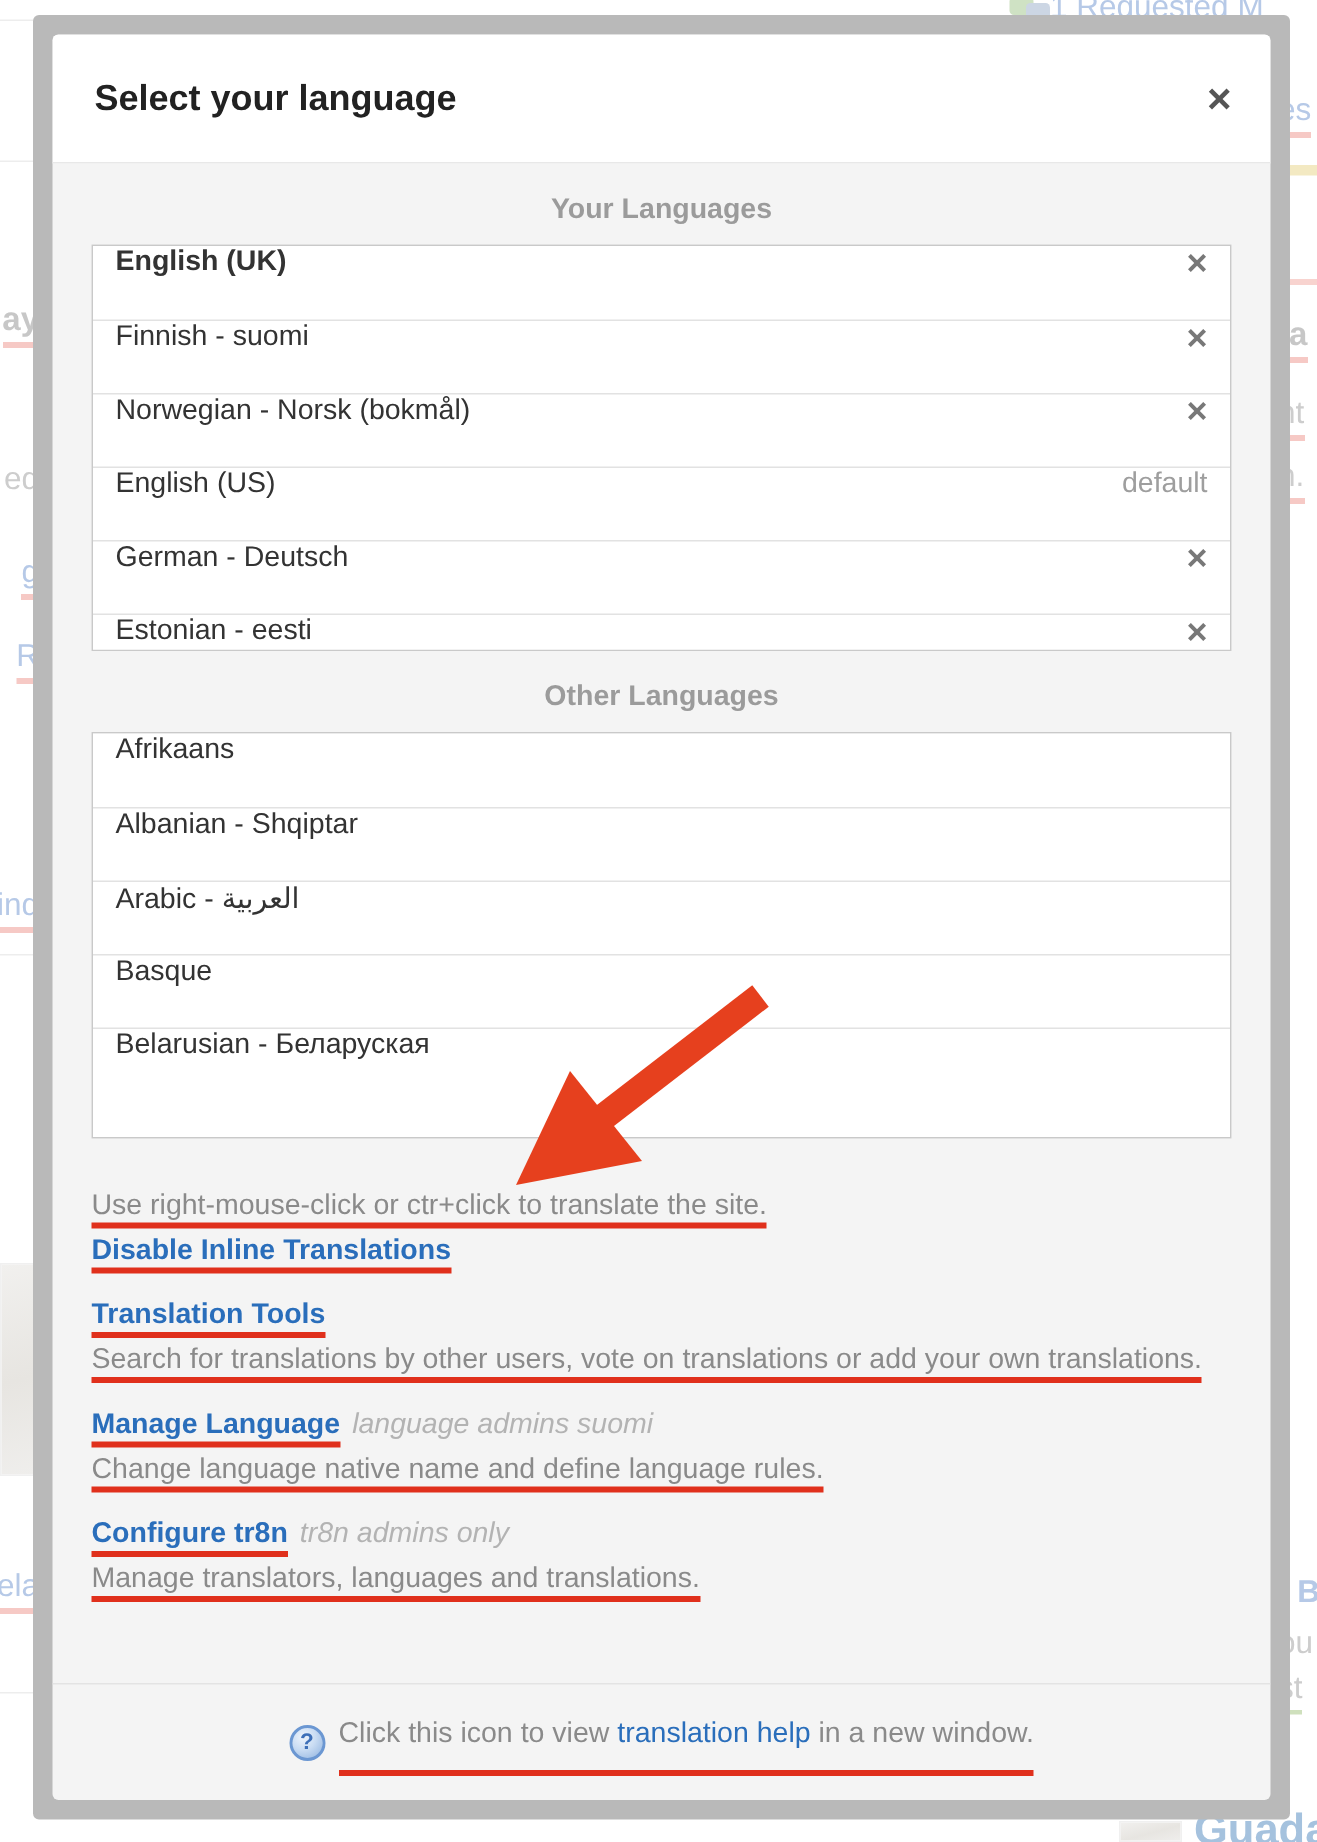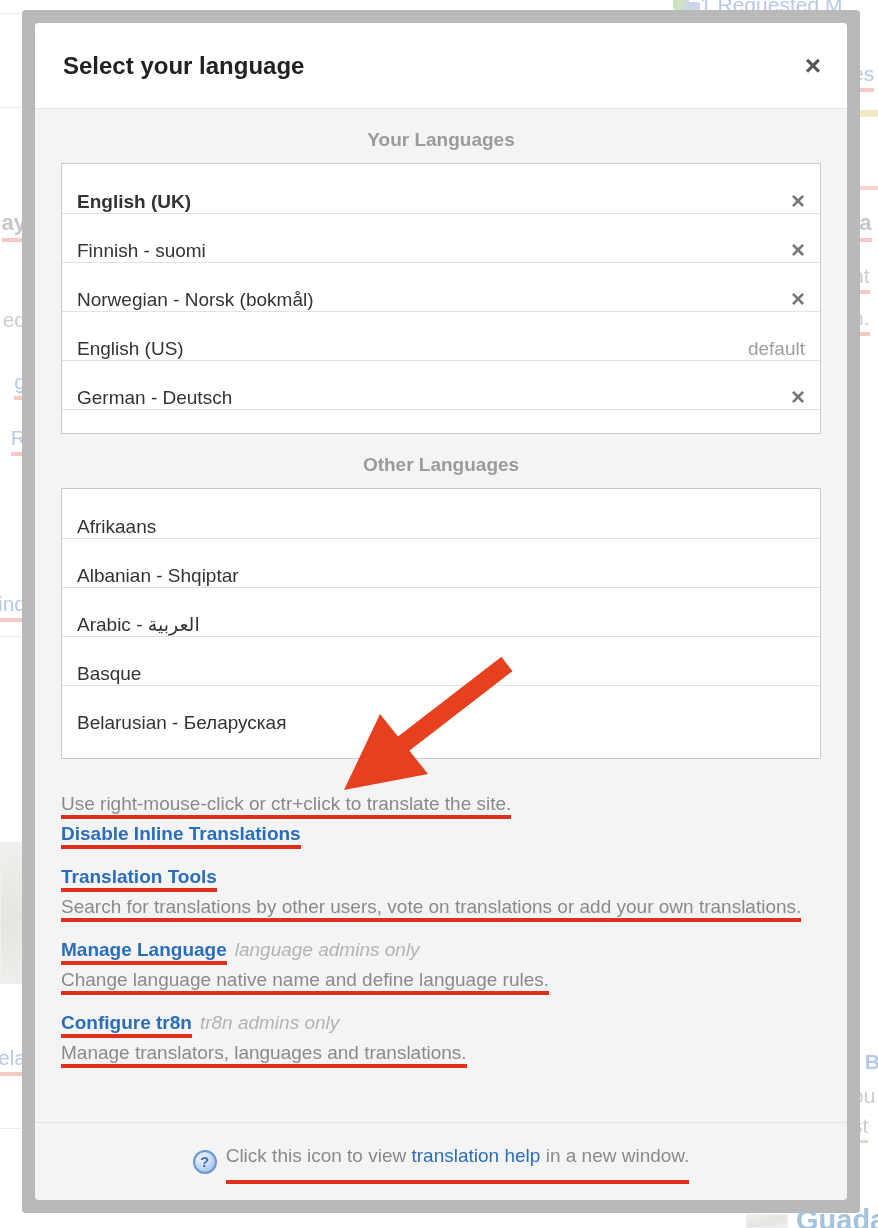--- a/index.html
+++ b/index.html
@@ -55,21 +55,21 @@
   .modal-body {
     flex:1 1 auto; padding:20px 26px 0 26px; display:flex; flex-direction:column;
     min-height:0;
   }
   .section-heading { font-size:19px; font-weight:bold; color:#9b9b9b;text-align:center; }
   .lang-list {
     margin-top:12px; background:#ffffff; border:1px solid #c9c9c9;
     height:271px; overflow:hidden;
   }
   .lang-row {
-    height:49px; display:flex; align-items:flex-end; justify-content:space-between;
+    height:49px; display:flex; align-items:flex-start; justify-content:space-between;
     padding:0 15px; border-top:1px solid #e2e2e2; font-size:19px; color:#333333;
     background:#ffffff; cursor:pointer;
   }
   .lang-row:first-child { border-top:none; }
   .lang-row.bold .lang-label { font-weight:bold; }
   .row-x { font-size:24px; font-weight:bold; color:#787878; line-height:1; cursor:pointer; }
   .row-default { font-size:19px; color:#9e9e9e; }
   .heading-2 { margin-top:20px; }
 
   
@@ -113,21 +113,21 @@
 </svg>
 <div class="bg-frag frag-blue pink-ul" style="left:700px;top:-7px;">1 Requested M</div>
 
 <div class="bg-frag frag-blue pink-ul frag-right" style="top:62px;">es</div>
 <div class="yellow-bar"></div>
 <div class="pink-bar"></div>
 <div class="bg-frag frag-bold pink-ul frag-right" style="top:210px;font-size:22px;">ta</div>
 <div class="bg-frag pink-ul frag-right" style="top:264px;">nt</div>
 <div class="bg-frag pink-ul frag-right" style="top:306px;">n.</div>
 
-<div class="bg-frag frag-bold pink-ul frag-left" style="top:210px;font-size:22px;">ay</div>
+<div class="bg-frag frag-bold pink-ul frag-left" style="top:200px;font-size:22px;">ay</div>
 <div class="bg-frag frag-left" style="top:308px;">ed</div>
 <div class="bg-frag frag-blue pink-ul frag-left" style="top:370px;">g</div>
 <div class="bg-frag frag-blue pink-ul frag-left" style="top:426px;">R</div>
 <div class="bg-frag frag-blue pink-ul frag-left" style="top:592px;">ind</div>
 <div class="faint-line" style="left:0;top:636px;width:26px;"></div>
 <div class="bg-photo photo-left"></div>
 <div class="bg-frag frag-blue pink-ul frag-left" style="top:1046px;">Vela</div>
 <div class="faint-line" style="left:0;top:1128px;width:22px;"></div>
 
 <div class="bg-frag frag-bluebold frag-right" style="top:1050px;">t B</div>
@@ -197,21 +197,21 @@
         <div class="action-block">
           <div><span class="t-desc">Use right-mouse-click or ctr+click to translate the site.</span></div>
           <div><a class="t-link">Disable Inline Translations</a></div>
         </div>
         <div class="action-block">
           <div><a class="t-link">Translation Tools</a></div>
           <div><span class="t-desc">Search for translations by other users, vote on translations or add your own translations.</span></div>
         </div>
         <div class="action-block">
           <div>
-            <a class="t-link">Manage Language</a><span class="t-note">language admins only</span>
+            <a class="t-link">Manage Language</a><span class="t-note">language admins suomi</span>
           </div>
           <div><span class="t-desc">Change language native name and define language rules.</span></div>
         </div>
         <div class="action-block">
           <div>
             <a class="t-link">Configure tr8n</a><span class="t-note">tr8n admins only</span>
           </div>
           <div><span class="t-desc">Manage translators, languages and translations.</span></div>
         </div>
       </div>

